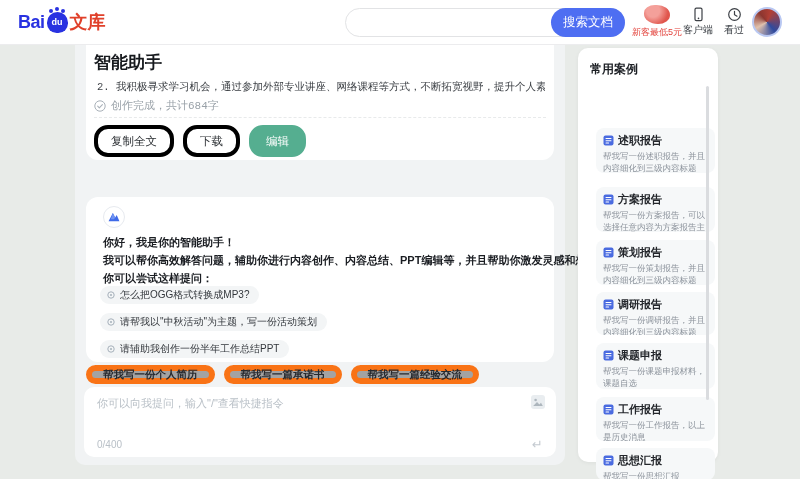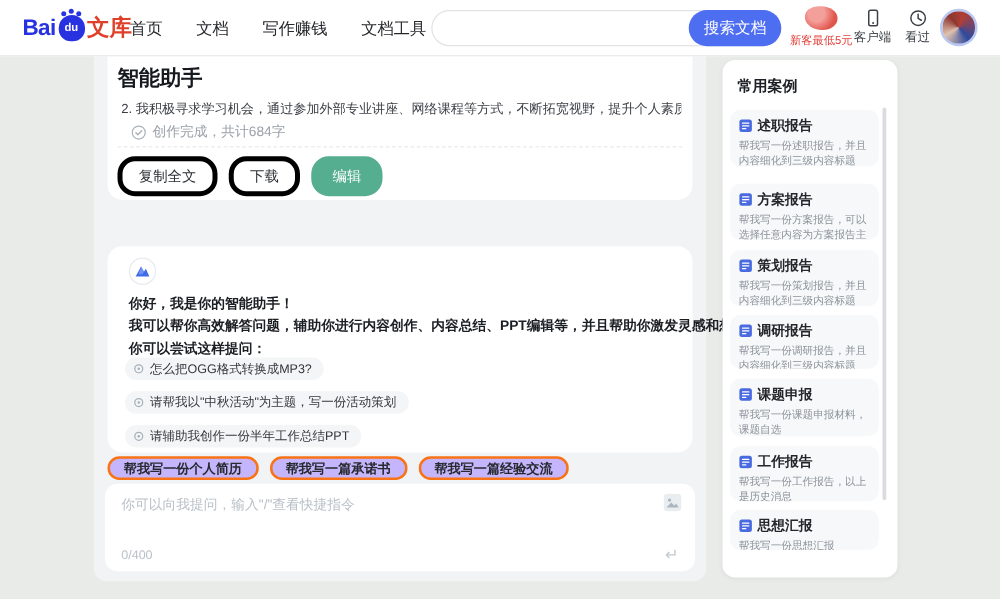--- a/index.html
+++ b/index.html
@@ -23,81 +23,74 @@
   .promo-icon { width:26px; height:19px; margin:1px auto 0; background:radial-gradient(circle at 35% 30%, #f4a09a 0 30%, #e0554c 70%); border-radius:45% 55% 50% 58%; }
   .promo-label { font-size:9px; color:#e23e37; margin-top:2px; white-space:nowrap; }
   .util { position:absolute; top:6px; width:44px; text-align:center; font-size:10px; color:#3c4046; cursor:pointer; }
   .util-client { left:676px; }
   .util-viewed { left:712px; }
   .util svg { display:block; margin:1px auto 1px; }
   .avatar { position:absolute; left:752px; top:7px; width:30px; height:30px; border-radius:50%; border:2px solid #b9c8f2; background:conic-gradient(from 20deg,#b23f35,#2f4a9e 120deg,#e0c2ae 220deg,#8c3630 300deg,#b23f35); cursor:pointer; }
 
   
   .panel { position:absolute; left:75px; top:45px; width:490px; height:420px; background:#f1f3f4; border-radius:0 0 10px 10px; }
-  .card-a { position:absolute; left:11px; top:0; width:468px; height:115px; background:#fff; border-radius:0 0 12px 12px; }
+  .card-a { position:absolute; left:11px; top:0; width:468px; height:115px; background:#fff; border-radius:0 0 12px 12px;font-family:Liberation Mono, monospace; }
   .page-title { position:absolute; left:8px; top:6px; font-size:17px; font-weight:bold; color:#16191d; }
   .hist-line { position:absolute; left:11px; top:35px; width:448px; font-size:10.5px; color:#3b3f44; white-space:nowrap; overflow:hidden; }
-  .status-row { position:absolute; left:19px; top:53px; display:flex; align-items:center; gap:5px; font-size:11px; color:#99a1a8; }
+  .status-row { position:absolute; left:8px; top:53px; display:flex; align-items:center; gap:5px; font-size:11px; color:#99a1a8; }
   .dash-line { position:absolute; left:8px; right:8px; top:72px; border-top:1px dashed #e8eaeb; }
   .actions { position:absolute; left:8px; top:80px; display:flex; gap:9px; }
   .btn { height:24px; padding:12px 13px; border:4px solid #000000; border-radius:14px; background:#fff; color:#2b2f33; font-size:11.5px; font-weight:500; display:flex; align-items:center; cursor:pointer; font-family:inherit; }
   .btn-green { background:#55ae90; border-color:#55ae90; color:#fff; }
 
   .divider-row { position:absolute; left:0; top:131px; width:100%; display:flex; align-items:center; justify-content:center; gap:9px; color:#b5bbc2; font-size:10px; }
   .divider-row i { display:block; width:38px; height:1px; background:#d8dbde; }
 
   .card-b { position:absolute; left:11px; top:152px; width:468px; height:165px; background:#fff; border-radius:12px; }
   .ai-avatar { position:absolute; left:17px; top:9px; width:22px; height:22px; border-radius:50%; border:1px solid #e7eaef; background:#fff; display:flex; align-items:center; justify-content:center; }
   .greet-1 { position:absolute; left:17px; top:38px; font-size:11px; font-weight:bold; color:#1b1e23; }
   .greet-2 { position:absolute; left:17px; top:56px; font-size:11px; font-weight:bold; color:#1b1e23; white-space:nowrap; }
   .greet-3 { position:absolute; left:17px; top:74px; font-size:11px; font-weight:bold; color:#1b1e23; }
   .sugg { position:absolute; left:14px; height:18px; display:inline-flex; align-items:center; gap:5px; padding:0 10px 0 7px; background:#f3f5f6; border-radius:12px; font-size:10px; color:#33373c; cursor:pointer; white-space:nowrap; }
   .sugg-1 { top:89px; } .sugg-2 { top:116px; } .sugg-3 { top:143px; }
 
   .quick-row { position:absolute; left:11px; top:320px; display:flex; gap:9px; }
-  .quick-chip { height:19px; padding:0 11px; background:#c4b5fd; border:2px solid #f97316; border-radius:13px; font-size:10.5px; font-weight:600; color:#26292e; display:flex; align-items:center; cursor:pointer; white-space:nowrap;text-align:right; }
+  .quick-chip { height:19px; padding:0 11px; background:#a3a3a3; border:6px solid #f97316; border-radius:13px; font-size:10.5px; font-weight:600; color:#26292e; display:flex; align-items:center; cursor:pointer; white-space:nowrap;text-align:right; }
 
   .composer { position:absolute; left:9px; top:342px; width:472px; height:70px; background:#fff; border-radius:10px; }
   .composer textarea { position:absolute; left:13px; top:9px; width:410px; height:40px; border:none; outline:none; resize:none; font-size:11px; color:#3b3f44; font-family:inherit; }
   .composer textarea::placeholder { color:#b9c0c7; }
   .img-icon { position:absolute; right:10px; top:7px; cursor:pointer; }
   .counter { position:absolute; left:13px; bottom:7px; font-size:10px; color:#b9c0c7; }
   .enter-icon { position:absolute; right:13px; bottom:5px; font-size:13px; color:#c4cad0; cursor:pointer; }
 
   
   .sidebar { position:absolute; left:578px; top:48px; width:140px; height:414px; background:#fff; border-radius:10px; box-shadow:0 1px 4px rgba(0,0,0,.05); }
   .sb-title { position:absolute; left:12px; top:13px; font-size:12px; font-weight:bold; color:#1d2025; }
-  .sb-item { position:absolute; left:6px; width:119px; background:#f6f8f9; border-radius:8px; padding:5px 7px 4px; cursor:pointer; overflow:hidden; }
+  .sb-item { position:absolute; left:18px; width:119px; background:#f6f8f9; border-radius:8px; padding:5px 7px 4px; cursor:pointer; overflow:hidden;margin-top:40px; }
   .sb-head { display:flex; align-items:center; gap:4px; }
   .sb-item-title { font-size:11px; font-weight:bold; color:#23262b; white-space:nowrap; }
   .sb-item-desc { margin-top:2px; font-size:8.5px; line-height:12px; color:#8b929b; }
   .sb-scroll { position:absolute; left:128px; top:38px; width:3px; height:314px; background:#dadcdf; border-radius:2px; cursor:pointer; }
   .i1{top:40px;height:45px;} .i2{top:99px;height:45px;} .i3{top:152px;height:45px;}
   .i4{top:204px;height:43px;} .i5{top:255px;height:46px;} .i6{top:309px;height:44px;} .i7{top:360px;height:32px;}
 </style>
 </head>
 <body>
 
 <div class="canvas">
 
   <div class="header">
     <div class="logo">
       <span class="logo-bai">Bai</span>
       <span class="paw">
           <span>du</span>
         </span>
       <span class="logo-wk">文库</span>
     </div>
-    <div class="nav">
-      <span>首页</span>
-      <span>文档</span>
-      <span>写作赚钱</span>
-      <span>文档工具</span>
-      <span>更多</span>
-    </div>
     <div class="searchbar">
       <input class="search-input" type="text" style="">
       <button class="search-btn">搜索文档</button>
     </div>
     <div class="promo">
       <div class="promo-icon"></div>
       <div class="promo-label">新客最低5元</div>
     </div>
     <div class="util util-client">
       <svg width="15" height="15" viewBox="0 0 15 15">

